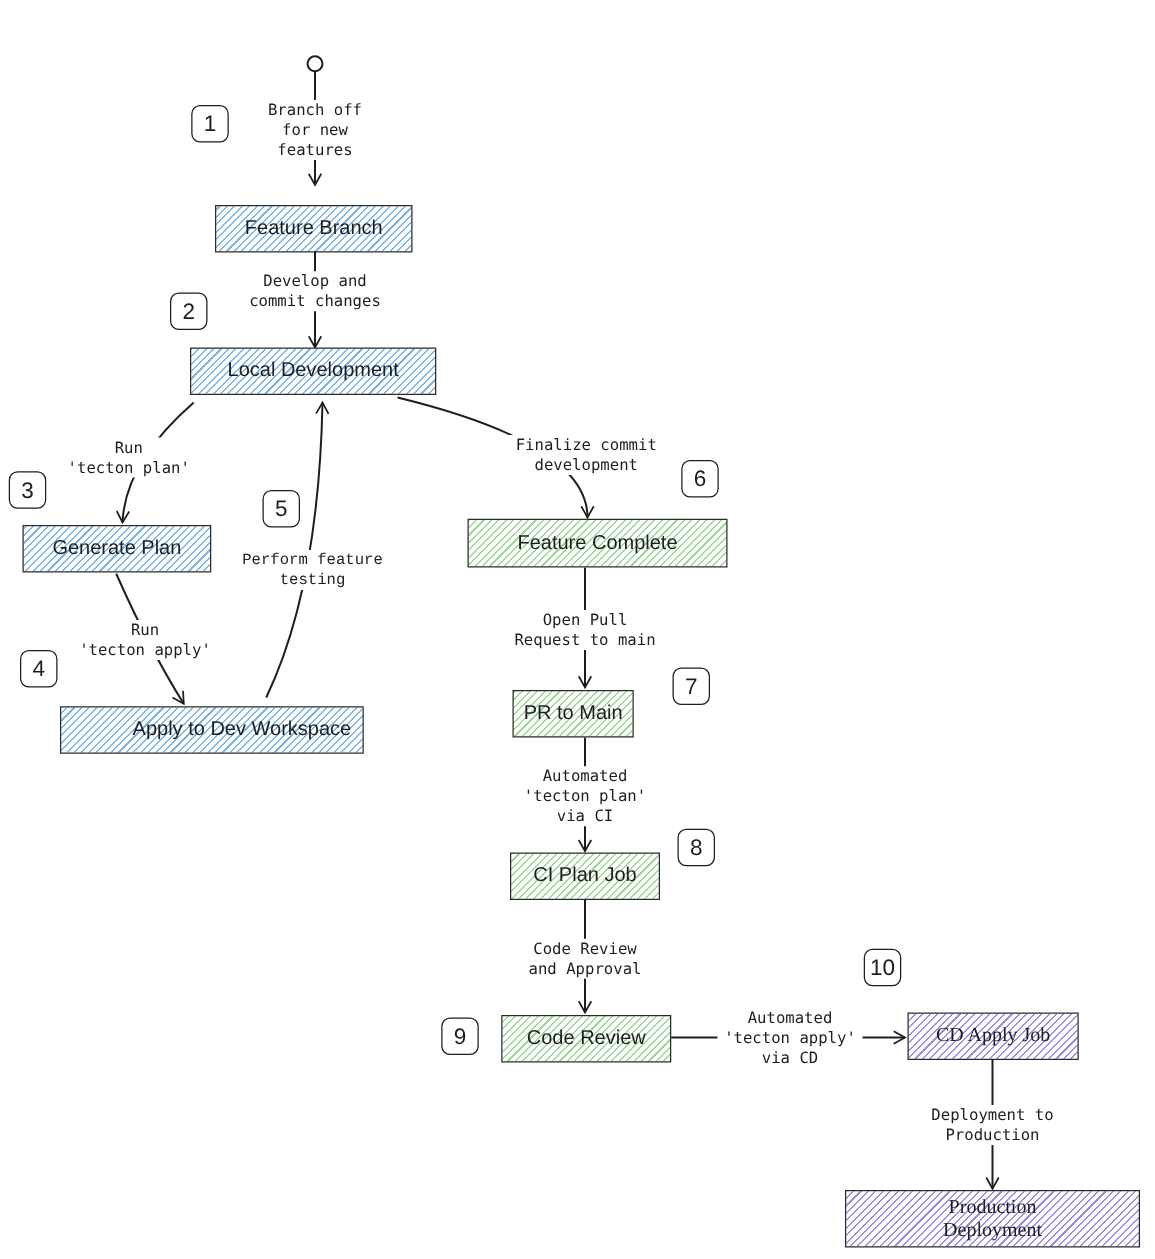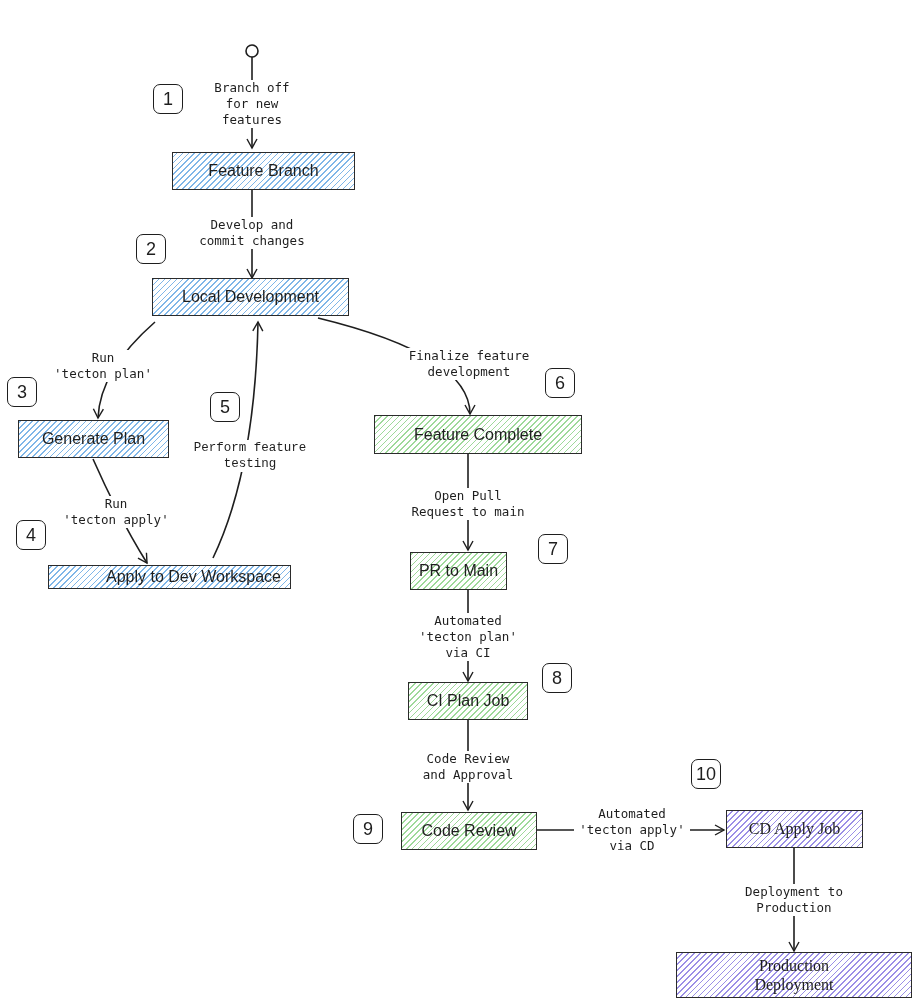--- a/index.html
+++ b/index.html
@@ -34,30 +34,30 @@
     <path d="M213 558 Q255 470 258 322" marker-end="url(#ah)"></path>
     <path d="M318 318 Q470 355 470 414" marker-end="url(#ah)"></path>
     <path d="M468 454 L468 550" marker-end="url(#ah)"></path>
     <path d="M468 590 L468 681" marker-end="url(#ah)"></path>
     <path d="M468 719 L468 810" marker-end="url(#ah)"></path>
     <path d="M537 830 L724 830" marker-end="url(#ah)"></path>
     <path d="M794 848 L794 951" marker-end="url(#ah)"></path>
   </g>
 </svg>
 
-<div class="node blue" style="left:172px;top:152px;width:183px;height:38px;">
+<div class="node blue" style="left:172px;top:164px;width:158px;height:38px;">
     <span>Feature Branch</span>
   </div>
 <div class="node blue" style="left:152px;top:278px;width:197px;height:38px;">
     <span>Local Development</span>
   </div>
 <div class="node blue" style="left:18px;top:420px;width:151px;height:38px;">
     <span>Generate Plan</span>
   </div>
-<div class="node blue" style="left:48px;top:565px;width:243px;height:24px;padding-left:48px;">
+<div class="node blue" style="left:48px;top:565px;width:243px;height:38px;padding-left:48px;">
     <span>Apply to Dev Workspace</span>
   </div>
 <div class="node green" style="left:374px;top:415px;width:208px;height:39px;">
     <span>Feature Complete</span>
   </div>
 <div class="node green" style="left:410px;top:552px;width:97px;height:38px;">
     <span>PR to Main</span>
   </div>
 <div class="node green" style="left:408px;top:682px;width:120px;height:38px;">
     <span>CI Plan Job</span>
@@ -75,21 +75,21 @@
 for new
 features</div>
 <div class="label" style="left:186px;top:217px;width:132px;">Develop and
 commit changes</div>
 <div class="label" style="left:48px;top:350px;width:110px;">Run
 'tecton plan'</div>
 <div class="label" style="left:60px;top:496px;width:112px;">Run
 'tecton apply'</div>
 <div class="label" style="left:186px;top:440px;width:128px;font-family:Liberation Mono, monospace;">Perform feature
 testing</div>
-<div class="label" style="left:400px;top:348px;width:138px;">Finalize feature
+<div class="label" style="left:400px;top:348px;width:138px;">Finalize commit
 development</div>
 <div class="label" style="left:402px;top:488px;width:132px;">Open Pull
 Request to main</div>
 <div class="label" style="left:412px;top:613px;width:112px;">Automated
 'tecton plan'
 via CI</div>
 <div class="label" style="left:414px;top:751px;width:108px;">Code Review
 and Approval</div>
 <div class="label" style="left:574px;top:806px;width:116px;">Automated
 'tecton apply'

